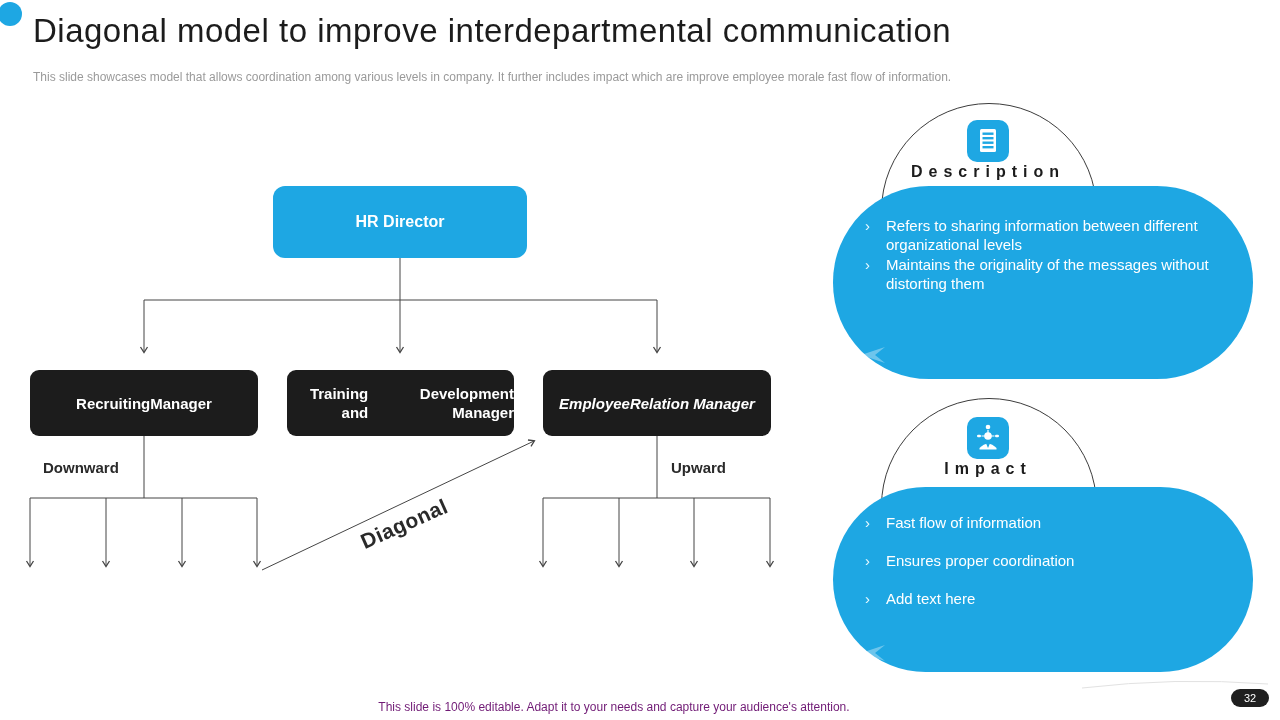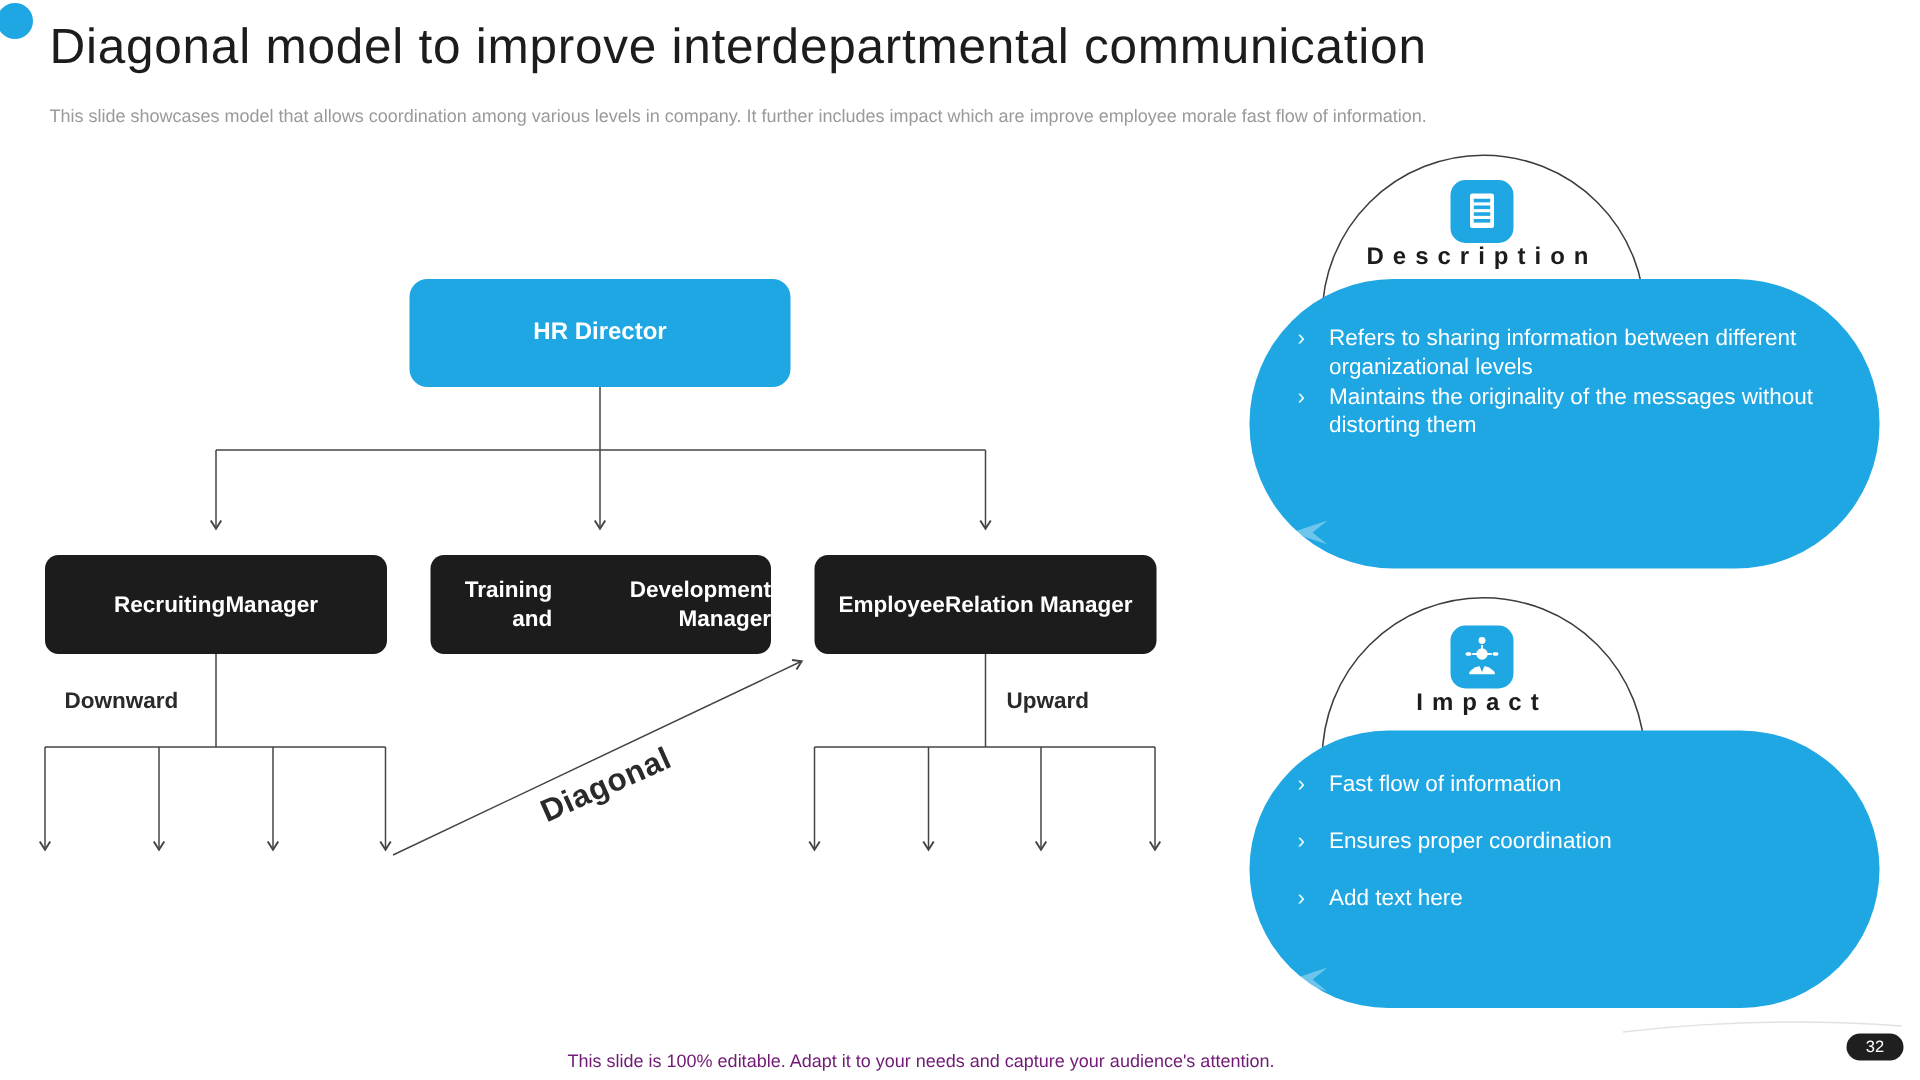--- a/index.html
+++ b/index.html
@@ -23,21 +23,21 @@
     background:#1ea7e3;display:flex;align-items:center;justify-content:center;
     color:#ffffff;font-size:16px;font-weight:bold;text-align:right;
   }
   .dept-box{
     position:absolute;top:370px;height:66px;border-radius:9px;background:#1c1c1c;
     display:flex;flex-direction:row;align-items:center;justify-content:center;
     color:#ffffff;font-size:15px;font-weight:bold;line-height:19px;text-align:right;
   }
   .dept-1{left:30px;width:228px;}
   .dept-2{left:287px;width:227px;}
-  .dept-3{left:543px;width:228px;}
+  .dept-3{left:543px;width:228px;font-style:italic;}
   .flow-label{position:absolute;font-size:15px;font-weight:bold;color:#2a2a2a;}
   .label-downward{left:43px;top:459px;}
   .label-upward{left:671px;top:459px;}
   .label-diagonal{
     left:358px;top:512px;font-size:21px;letter-spacing:0.5px;
     transform:rotate(-24deg);transform-origin:center;
   }
   .panel-circle{
     position:absolute;left:881px;width:214px;height:214px;border-radius:50%;
     border:1px solid #3c3c3c;background:#ffffff;z-index:1;

